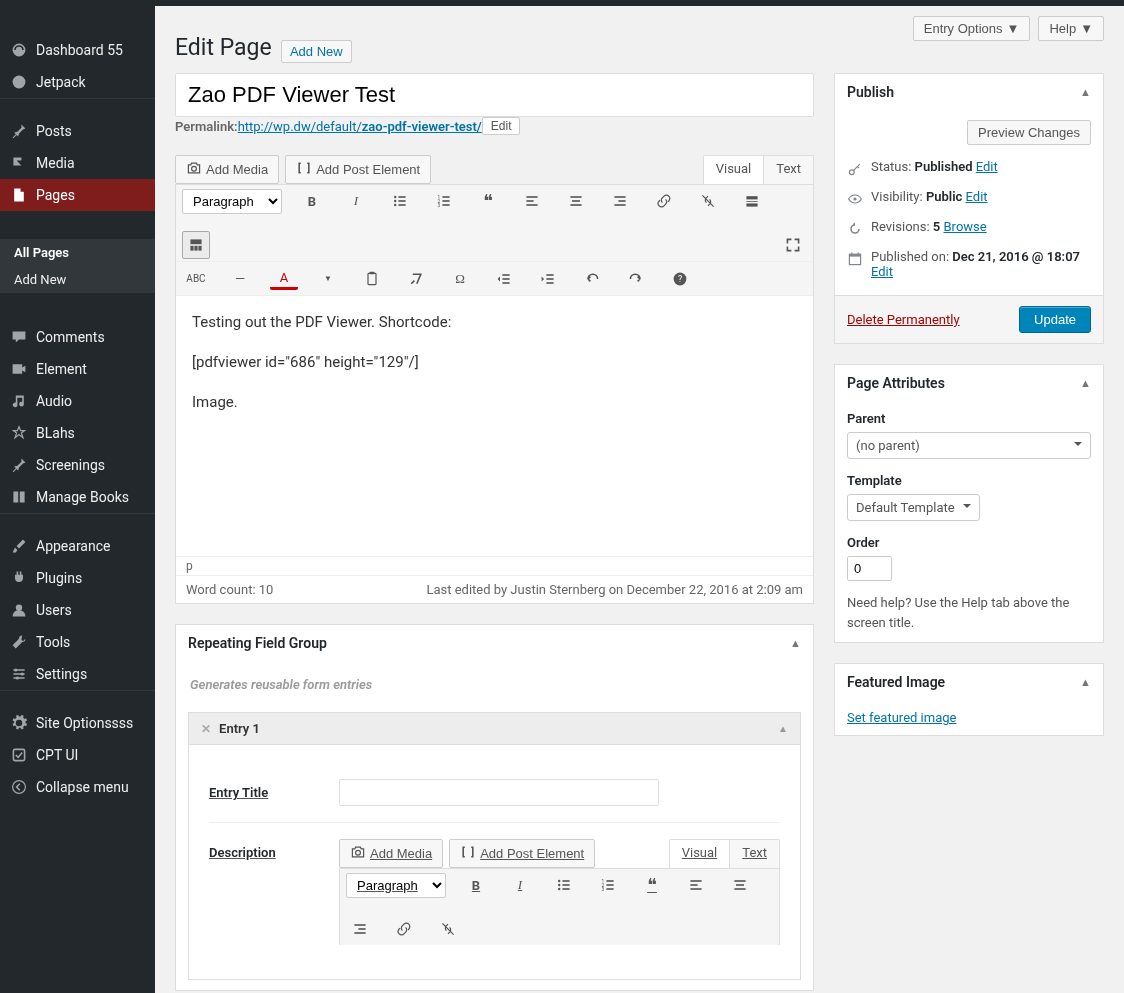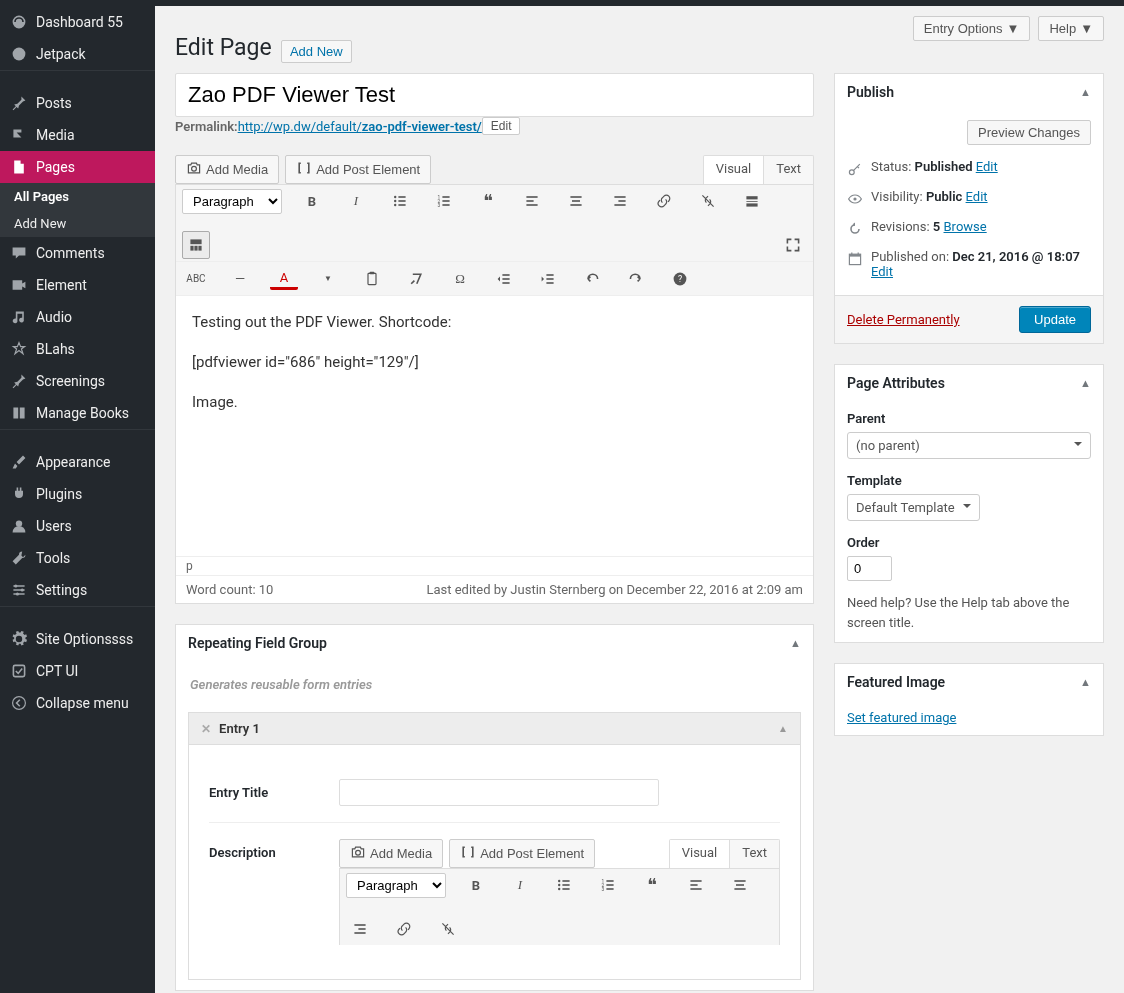--- a/index.html
+++ b/index.html
@@ -5,24 +5,24 @@
   * { box-sizing: border-box; margin: 0; padding: 0; }
   body { font-family: -apple-system, BlinkMacSystemFont, "Segoe UI", Roboto, Helvetica, Arial, sans-serif; font-size: 13px; color: #444; background: #f1f1f1; width: 1124px; }
   a { color: #0073aa; text-decoration: underline; cursor: pointer; }
 
   
   .admin-bar { height: 6px; background: #23282d; }
 
   
   .wrap { display: flex; }
   .sidebar { width: 155px; background: #23282d; color: #eee; min-height: 987px; }
-  .sidebar ul { list-style: none; }
+  .sidebar ul { list-style: none; margin-top: 28px; }
   .sidebar li { display: flex; align-items: center; gap: 8px; padding: 8px 10px; color: #eee; font-size: 14px; cursor: pointer; position: relative; }
   .sidebar li .icon { width: 18px; display: flex; justify-content: center; color: #a0a5aa; }
-  .sidebar li.current { background: #be185d; color: #fff; }
+  .sidebar li.current { background: #7f1d1d; color: #fff; }
   .sidebar li.current .icon { color: #fff; }
   .sidebar li.current::after { content: ""; position: absolute; right: -10px; top: 50%; transform: translateY(-50%); border: 10px solid transparent; border-right-color: #f1f1f1; }
   .sidebar .sub { background: #32373c; }
   .sidebar .sub li { font-size: 13px; padding: 6px 14px; color: #eee; }
   .sidebar .sub li.active { color: #fff; font-weight: 600; }
   .sidebar .sep { height: 10px; background: #23282d; border-top: 1px solid #32373c; }
 
   svg { width: 16px; height: 16px; fill: currentColor; }
 
   
@@ -84,21 +84,21 @@
   .select-like::after { content: ""; position: absolute; right: 8px; top: 50%; transform: translateY(-50%); border: 4px solid transparent; border-top-color: #555; }
   .select-wide { width: 100%; }
   .num-input { border: 1px solid #ccc; padding: 4px 6px; width: 45px; font-size: 13px; border-radius: 2px; }
   .help-text { font-size: 13px; color: #555; margin-top: 12px; line-height: 1.5; }
 
   
   .rfg-desc { color: #999; font-style: italic; font-weight: 600; padding: 6px 2px 20px 2px; }
   .rfg-entry-header { background: #ededed; border: 1px solid #ddd; padding: 8px 12px; display: flex; align-items: center; gap: 8px; font-weight: 600; color: #333; }
   .rfg-entry-header .remove-x { color: #aaa; cursor: pointer; font-size: 12px; }
   .rfg-entry-header .collapse { margin-left: auto; color: #999; font-size: 10px; }
-  .rfg-body { border: 1px solid #ddd; border-top: none; padding: 18px 20px; background: #fff; }
+  .rfg-body { border: 1px solid #ddd; border-top: none; padding: 18px 20px; background: #fff; text-decoration: underline; }
   .rfg-field { display: flex; align-items: flex-start; gap: 20px; padding: 16px 0; border-bottom: 1px solid #eee; }
   .rfg-field:last-child { border-bottom: none; }
   .rfg-field > label { width: 110px; font-weight: 600; color: #23282d; padding-top: 6px; }
   .rfg-field .control { flex: 1; }
   .text-input { border: 1px solid #ddd; padding: 5px 8px; width: 320px; font-size: 13px; border-radius: 2px; }
 
   .mini-ed .tabs { margin-left: auto; border-top-left-radius: 2px; border-top-right-radius: 2px; overflow: hidden; }
   .mini-ed .toolbar-row { border: 1px solid #ddd; border-bottom: none; }
 </style>
 </head>

